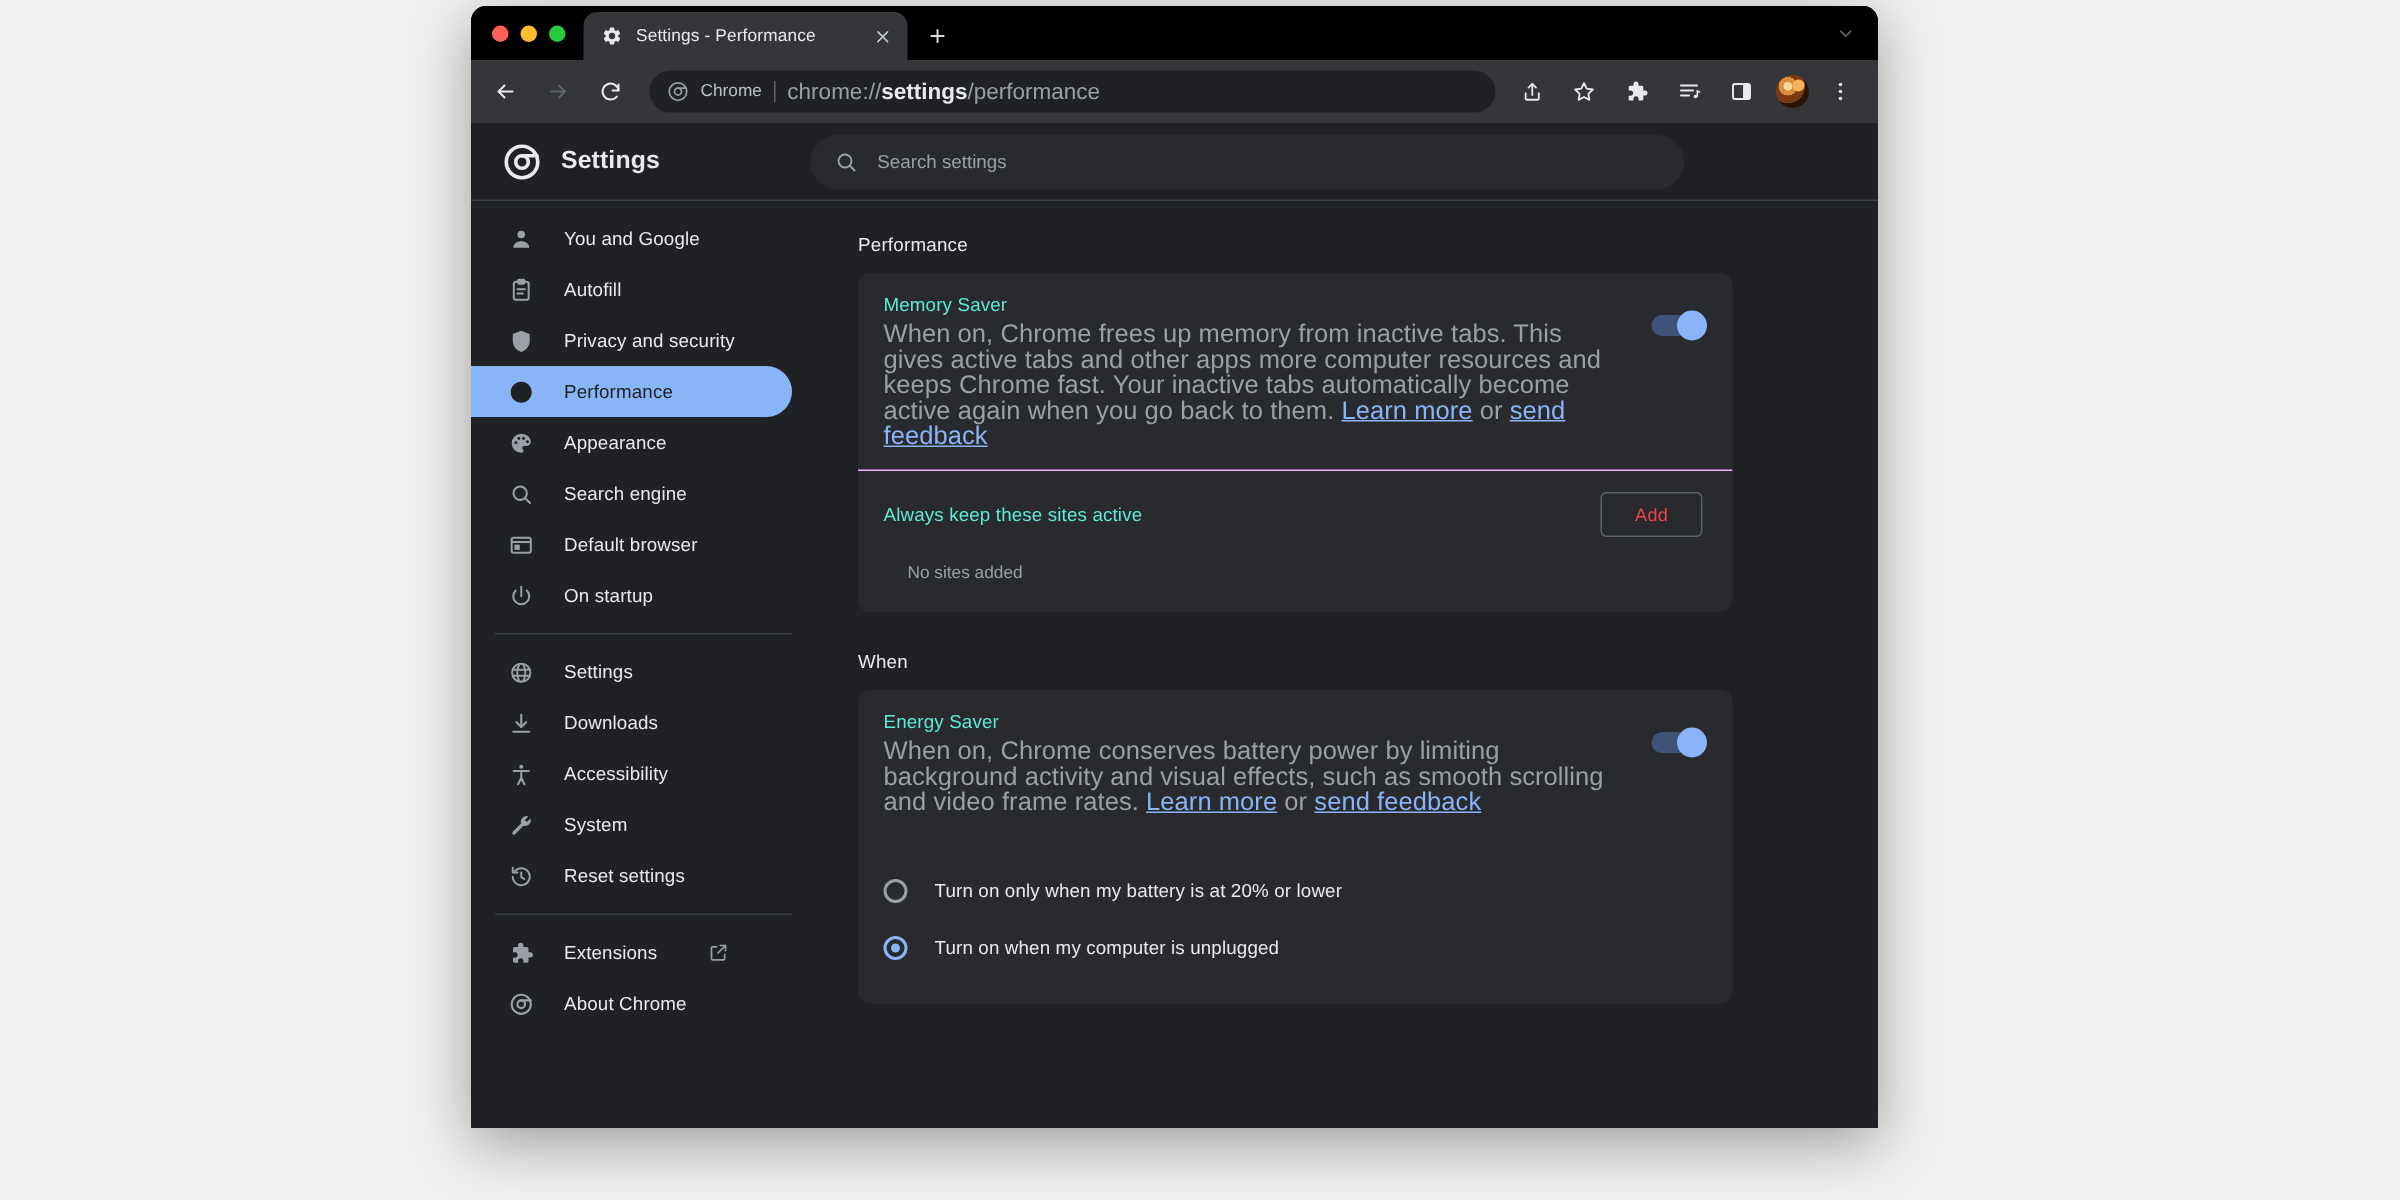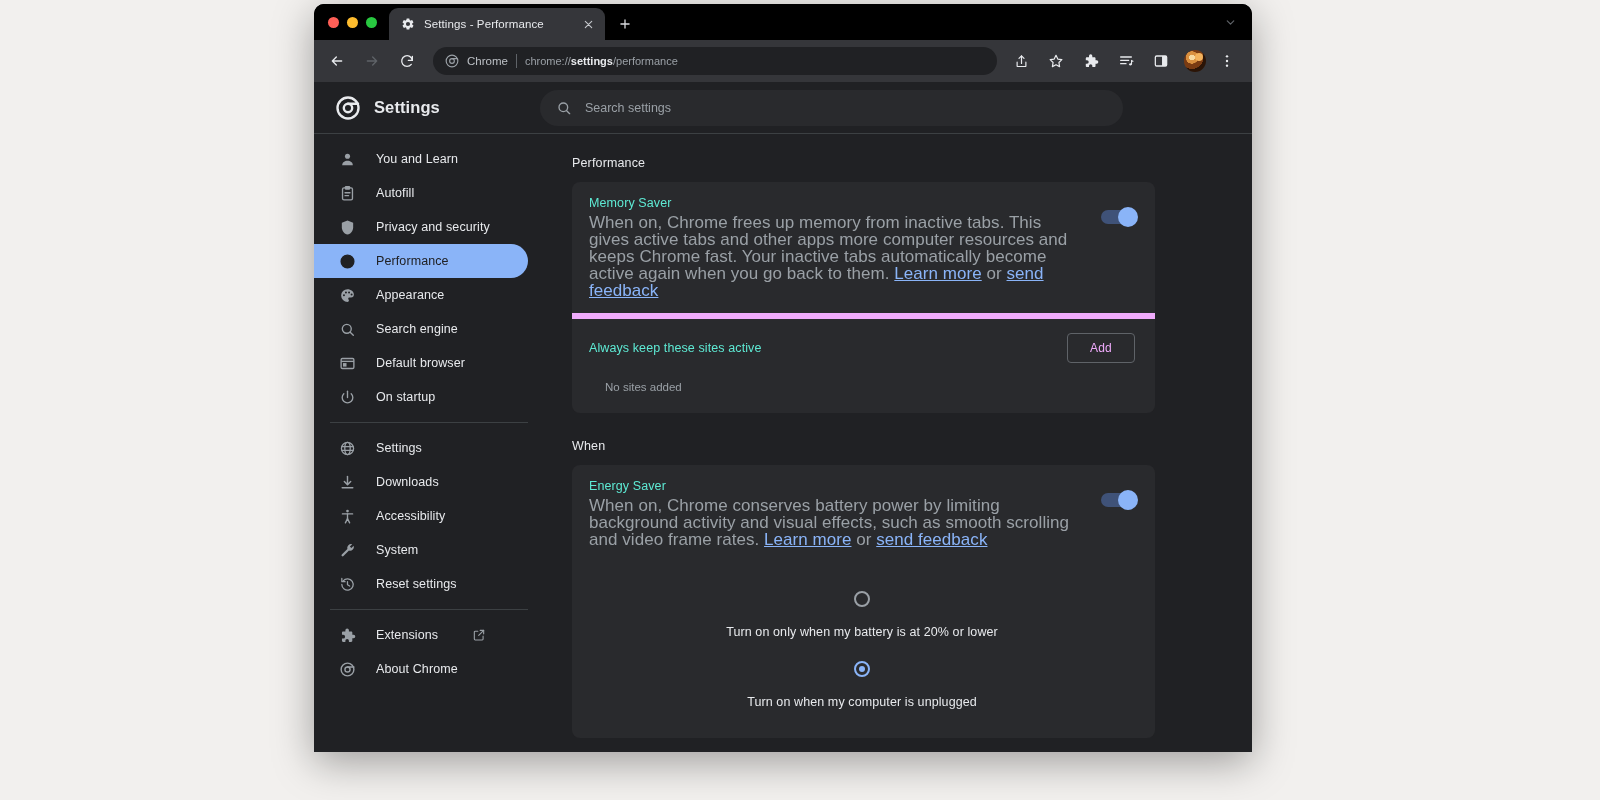--- a/index.html
+++ b/index.html
@@ -118,21 +118,21 @@
   }
   #omni-chrome-label {
     font-size: 11.5px;
     color: #bdc1c6;
     white-space: nowrap;
   }
   #omni-divider {
     width: 1px; height: 14px; background: #5f6368; flex: 0 0 1px;
   }
   #omni-url {
-    font-size: 11px;
+    font-size: 15px;
     color: #9aa0a6;
     white-space: nowrap;
     overflow: hidden;
   }
   #omni-url b { color: #e8eaed; font-weight: 700; }
   #avatar {
     width: 22px; height: 22px;
     border-radius: 50%;
     margin: 0 3px 0 5px;
     background: radial-gradient(circle at 36% 34%, #f7d9a0 0 14%, #d98f3e 15% 30%, #7a3b12 31% 56%, #2b1406 57% 100%);
@@ -255,21 +255,21 @@
     margin-left: 20px;
     background: #292a2d;
     border-radius: 8px;
     overflow: hidden;
   }
   .card-row {
     display: flex;
     align-items: flex-start;
     padding: 14px 20px 14px 17px;
   }
-  .card-row-divider { border-top: 6px solid #f0abfc; }
+  .card-row-divider { border-top: 1px solid #f0abfc; }
   .row-text { flex: 1; min-width: 0; }
   .row-title {
     font-size: 12.5px;
     color: #5eead4;
     margin-bottom: 4px;
     letter-spacing: .1px;
   }
   .row-desc {
     font-size: 17px;
     color: #9aa0a6;
@@ -294,21 +294,21 @@
     right: -3px; top: -3px;
     width: 20px; height: 20px;
     border-radius: 50%;
     background: #8ab4f8;
   }
 
   
   .add-btn {
     border: 1px solid #5f6368;
     border-radius: 4px;
-    color: #f0abfc;
+    color: #ef4444;
     font-size: 12px;
     font-family: "Liberation Sans", sans-serif;
     background: transparent;
     padding: 7px 22px;
     letter-spacing: .2px;
     flex: 0 0 auto;
     margin-left: 18px;
   }
 
   .sites-empty {
@@ -316,21 +316,20 @@
     color: #9aa0a6;
     padding: 4px 0 20px 33px;
   }
 
   
   .radio-row {
     display: flex;
     align-items: center;
     padding: 11px 20px 11px 17px;
     gap: 18px;
-    flex-direction: column;
   }
   .radio {
     width: 16px; height: 16px;
     border-radius: 50%;
     border: 2px solid #9aa0a6;
     flex: 0 0 16px;
     position: relative;
   }
   .radio.checked { border-color: #8ab4f8; }
   .radio.checked::after {
@@ -487,21 +486,21 @@
 
       <div id="sidebar">
 
         <div class="nav-item">
           <span class="nav-icon">
             <svg viewBox="0 0 24 24" width="17" height="17" fill="#9aa0a6">
                 <circle cx="12" cy="7.5" r="3.6"></circle>
                 <path d="M4.5 20c0-4 3.4-6.2 7.5-6.2s7.5 2.2 7.5 6.2z"></path>
               </svg>
           </span>
-          <span class="nav-label">You and Learn</span>
+          <span class="nav-label">You and Google</span>
         </div>
 
         <div class="nav-item">
           <span class="nav-icon">
             <svg viewBox="0 0 24 24" width="17" height="17" fill="none" stroke="#9aa0a6" stroke-width="1.9" stroke-linejoin="round">
               <rect x="5" y="4" width="14" height="17" rx="2"></rect>
                 <rect x="9" y="2.2" width="6" height="3.6" rx="1" fill="#9aa0a6"></rect>
               <path d="M8.5 11h7M8.5 15h5" stroke-linecap="round"></path>
             </svg>
           </span>

